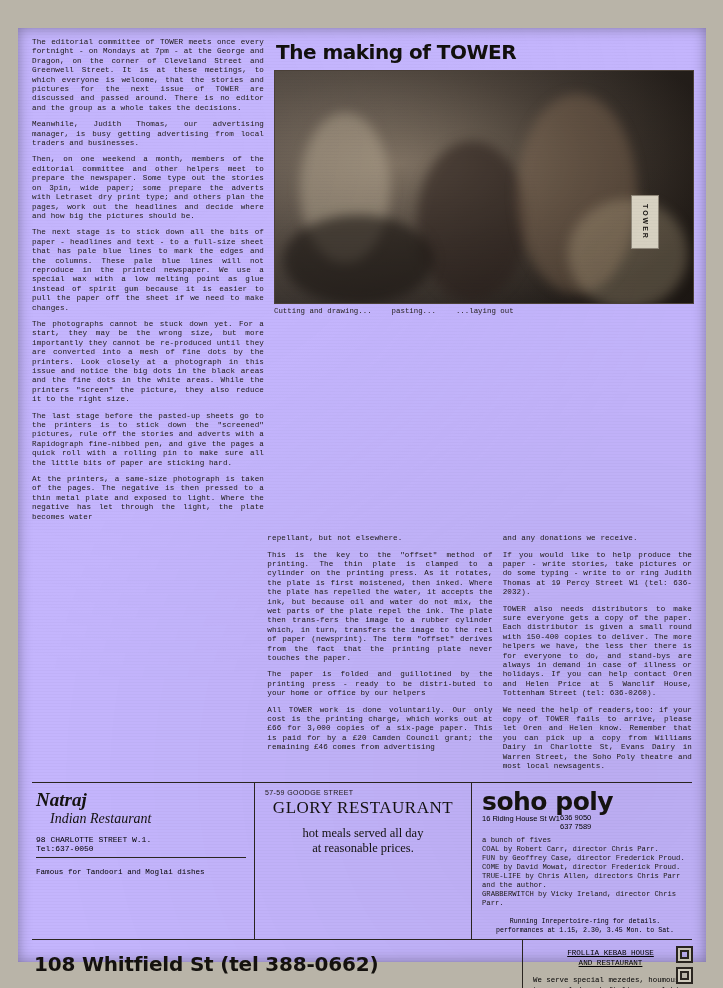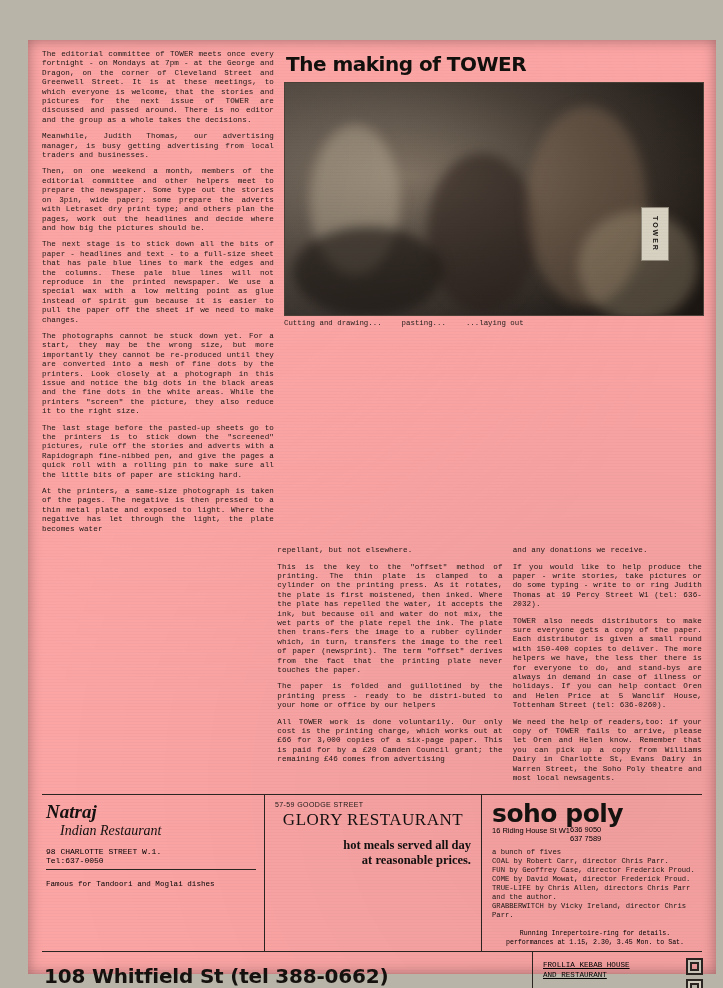--- a/index.html
+++ b/index.html
@@ -5,25 +5,24 @@
   html,body{margin:0;padding:0;}
   body{
     width:723px;height:988px;
     background:#b9b4a8;
     font-family:"Liberation Mono", monospace;
     overflow:hidden;
     position:relative;
   }
   .page{
     position:absolute;
-    left:28px;top:28px;
+    left:18px;top:28px;
     width:688px;height:934px;
-    background:#fca5a5;
+    background:#c4b5fd;
     box-shadow:0 0 14px rgba(0,0,0,.35) inset;
-    margin-top:12px;
   }
   
   .grain{
     position:absolute;inset:0;
     background:
       repeating-linear-gradient(0deg, rgba(0,0,0,.035) 0 1px, rgba(255,255,255,.02) 1px 3px),
       radial-gradient(circle at 20% 12%, rgba(255,255,255,.18), rgba(0,0,0,0) 55%),
       radial-gradient(circle at 85% 80%, rgba(0,0,0,.10), rgba(0,0,0,0) 60%);
     pointer-events:none;
     mix-blend-mode:multiply;
@@ -98,38 +97,38 @@
   .ad-glory{width:196px;padding:6px 10px 4px 10px;border-right:1.4px solid #2a2520;}
   .ad-soho{flex:1;padding:4px 4px 4px 10px;}
 
   .natraj-t1{font-family:Liberation Serif, serif;font-size:19px;font-style:italic;font-weight:bold;color:#141210;}
   .natraj-t2{font-family:"Liberation Serif", serif;font-size:14px;font-style:italic;font-weight:normal;color:#141210;margin-left:14px;}
   .natraj-addr{font-size:8px;margin-top:8px;display:flex;justify-content:space-between;flex-direction:column;}
   .natraj-foot{font-size:7.6px;margin-top:10px;}
 
   .goodge{font-family:"Liberation Sans", sans-serif;font-size:7px;letter-spacing:.4px;color:#1b1814;}
   .glory{font-family:"Liberation Serif", serif;font-size:17px;letter-spacing:.5px;text-align:center;margin-top:2px;color:#131110;}
-  .glory-sub{font-family:"Liberation Serif", serif;font-size:12.5px;text-align:right;margin-top:8px;line-height:15px;color:#131110;font-weight:bold;}
+  .glory-sub{font-family:"Liberation Serif", serif;font-size:12.5px;text-align:center;margin-top:8px;line-height:15px;color:#131110;}
 
   .soho{
     font-family:"DejaVu Sans", sans-serif;
     font-weight:bold;font-size:25px;letter-spacing:-.5px;color:#161310;
   }
   .soho-addr{font-family:"Liberation Sans", sans-serif;font-size:7.5px;display:flex;justify-content:flex-start;margin-top:-2px;}
   .soho-list{font-size:7.2px;line-height:9px;margin-top:5px;color:#1b1814;}
   .soho-foot{font-size:6.6px;text-align:center;margin-top:10px;line-height:8.4px;}
 
   
   .bottom{display:flex;gap:0;border-top:1.4px solid #2a2520;margin-top:0;}
   .ms{width:478px;padding:8px 10px 4px 2px;border-right:1.4px solid #2a2520;}
   .ms h1{font-family:"DejaVu Sans", sans-serif;font-size:21px;font-weight:bold;margin:0;color:#14110e;letter-spacing:-.2px;}
   .ms h2{font-family:"DejaVu Sans", sans-serif;font-size:20px;font-weight:bold;margin:4px 0 6px 0;color:#14110e;letter-spacing:-.2px;}
 
   .kebab{flex:1;padding:8px 4px 4px 10px;position:relative;}
-  .kebab .title{font-size:7.6px;line-height:10px;text-decoration:underline;}
+  .kebab .title{font-size:7.6px;text-align:center;line-height:10px;text-decoration:underline;}
   .kebab .txt{font-size:7.4px;line-height:9.4px;margin-top:8px;}
   .greek{position:absolute;right:2px;top:6px;width:14px;}
   .greek div{
     width:13px;height:13px;margin-bottom:4px;
     border:2px solid #2a2520;
     box-shadow: inset 0 0 0 2px #cfcabc, inset 0 0 0 4px #2a2520;
   }
 </style>
 </head>
 <body>

